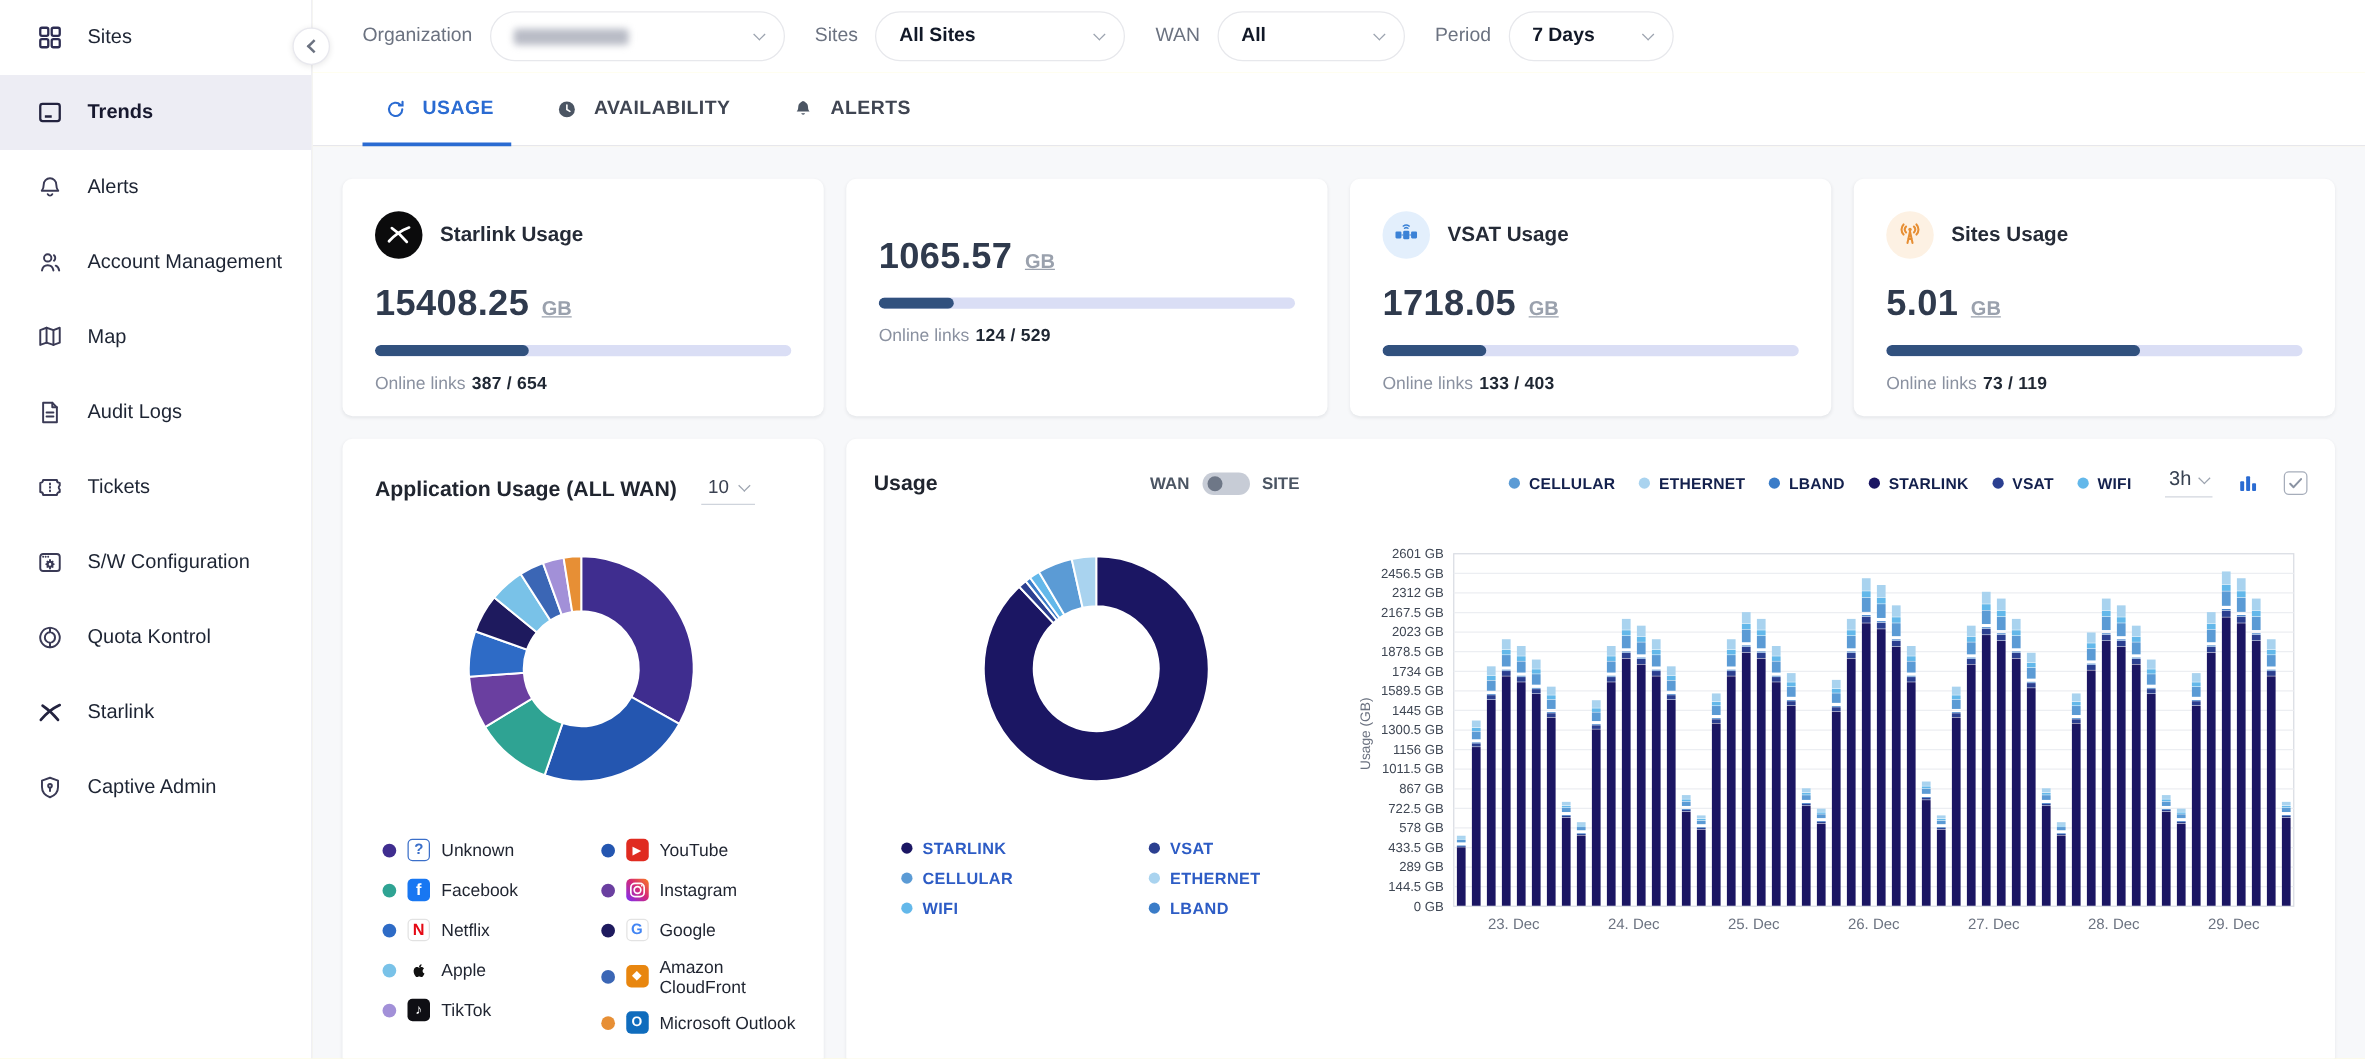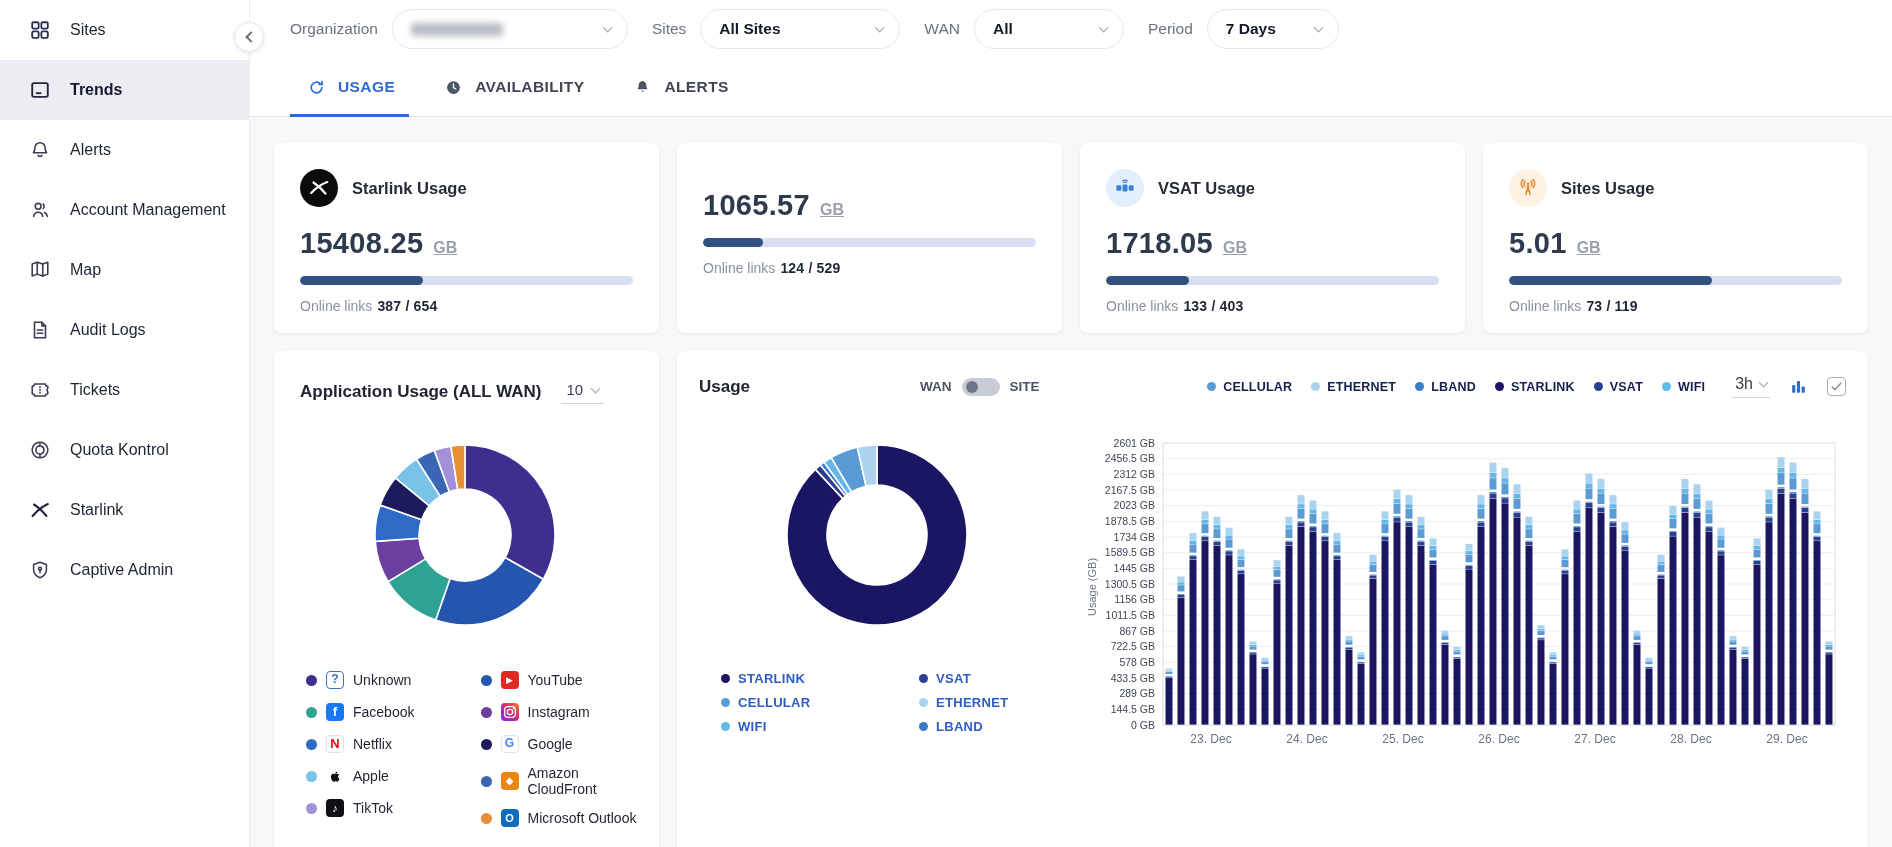--- a/index.html
+++ b/index.html
@@ -149,20 +149,31 @@
         <span>Audit Logs</span>
       </div>
     <div class="side-item">
         <span class="sicon">
           <svg viewBox="0 0 24 24" fill="none" stroke="#3a3a55" stroke-width="1.7" stroke-linecap="round" stroke-linejoin="round">
             <path d="M3.5 8 a2.5 2.5 0 0 0 2.5-2.5 h12 a2.5 2.5 0 0 0 2.5 2.5 v2.2 a2.3 2.3 0 0 0 0 3.6 v2.2 a2.5 2.5 0 0 0-2.5 2.5 h-12 a2.5 2.5 0 0 0-2.5-2.5 Z"></path>
             <path d="M12 8.5 v.8 M12 11.5 v.8 M12 14.5 v.8" stroke-dasharray="1 2"></path>
           </svg>
         </span>
         <span>Tickets</span>
+      </div>
+    <div class="side-item">
+        <span class="sicon">
+          <svg viewBox="0 0 24 24" fill="none" stroke="#3a3a55" stroke-width="1.7" stroke-linecap="round" stroke-linejoin="round">
+            <rect x="3.5" y="4.5" width="17" height="15" rx="2.5"></rect>
+            <path d="M6 7 h.01 M8.2 7 h.01 M10.4 7 h.01"></path>
+            <circle cx="12" cy="13.5" r="2.2"></circle>
+            <path d="M12 9.8 v1.2 M12 16 v1.2 M8.8 13.5 H10 M14 13.5 h1.2 M9.7 11.2 l.8.8 M13.5 15 l.8.8 M14.3 11.2 l-.8.8 M10.5 15 l-.8.8"></path>
+          </svg>
+        </span>
+        <span>S/W Configuration</span>
       </div>
     <div class="side-item">
         <span class="sicon">
           <svg viewBox="0 0 24 24" fill="none" stroke="#3a3a55" stroke-width="1.7" stroke-linecap="round" stroke-linejoin="round">
             <path d="M11 3.6 a8.5 8.5 0 1 0 2 0"></path>
             <path d="M12 7.5 a4.5 4.5 0 0 0 0 9"></path>
             <path d="M13.5 7.8 a4.5 4.5 0 0 1 0 8.4"></path>
             <path d="M12 3.5 v4 M12 16.5 v4"></path>
           </svg>
         </span>

